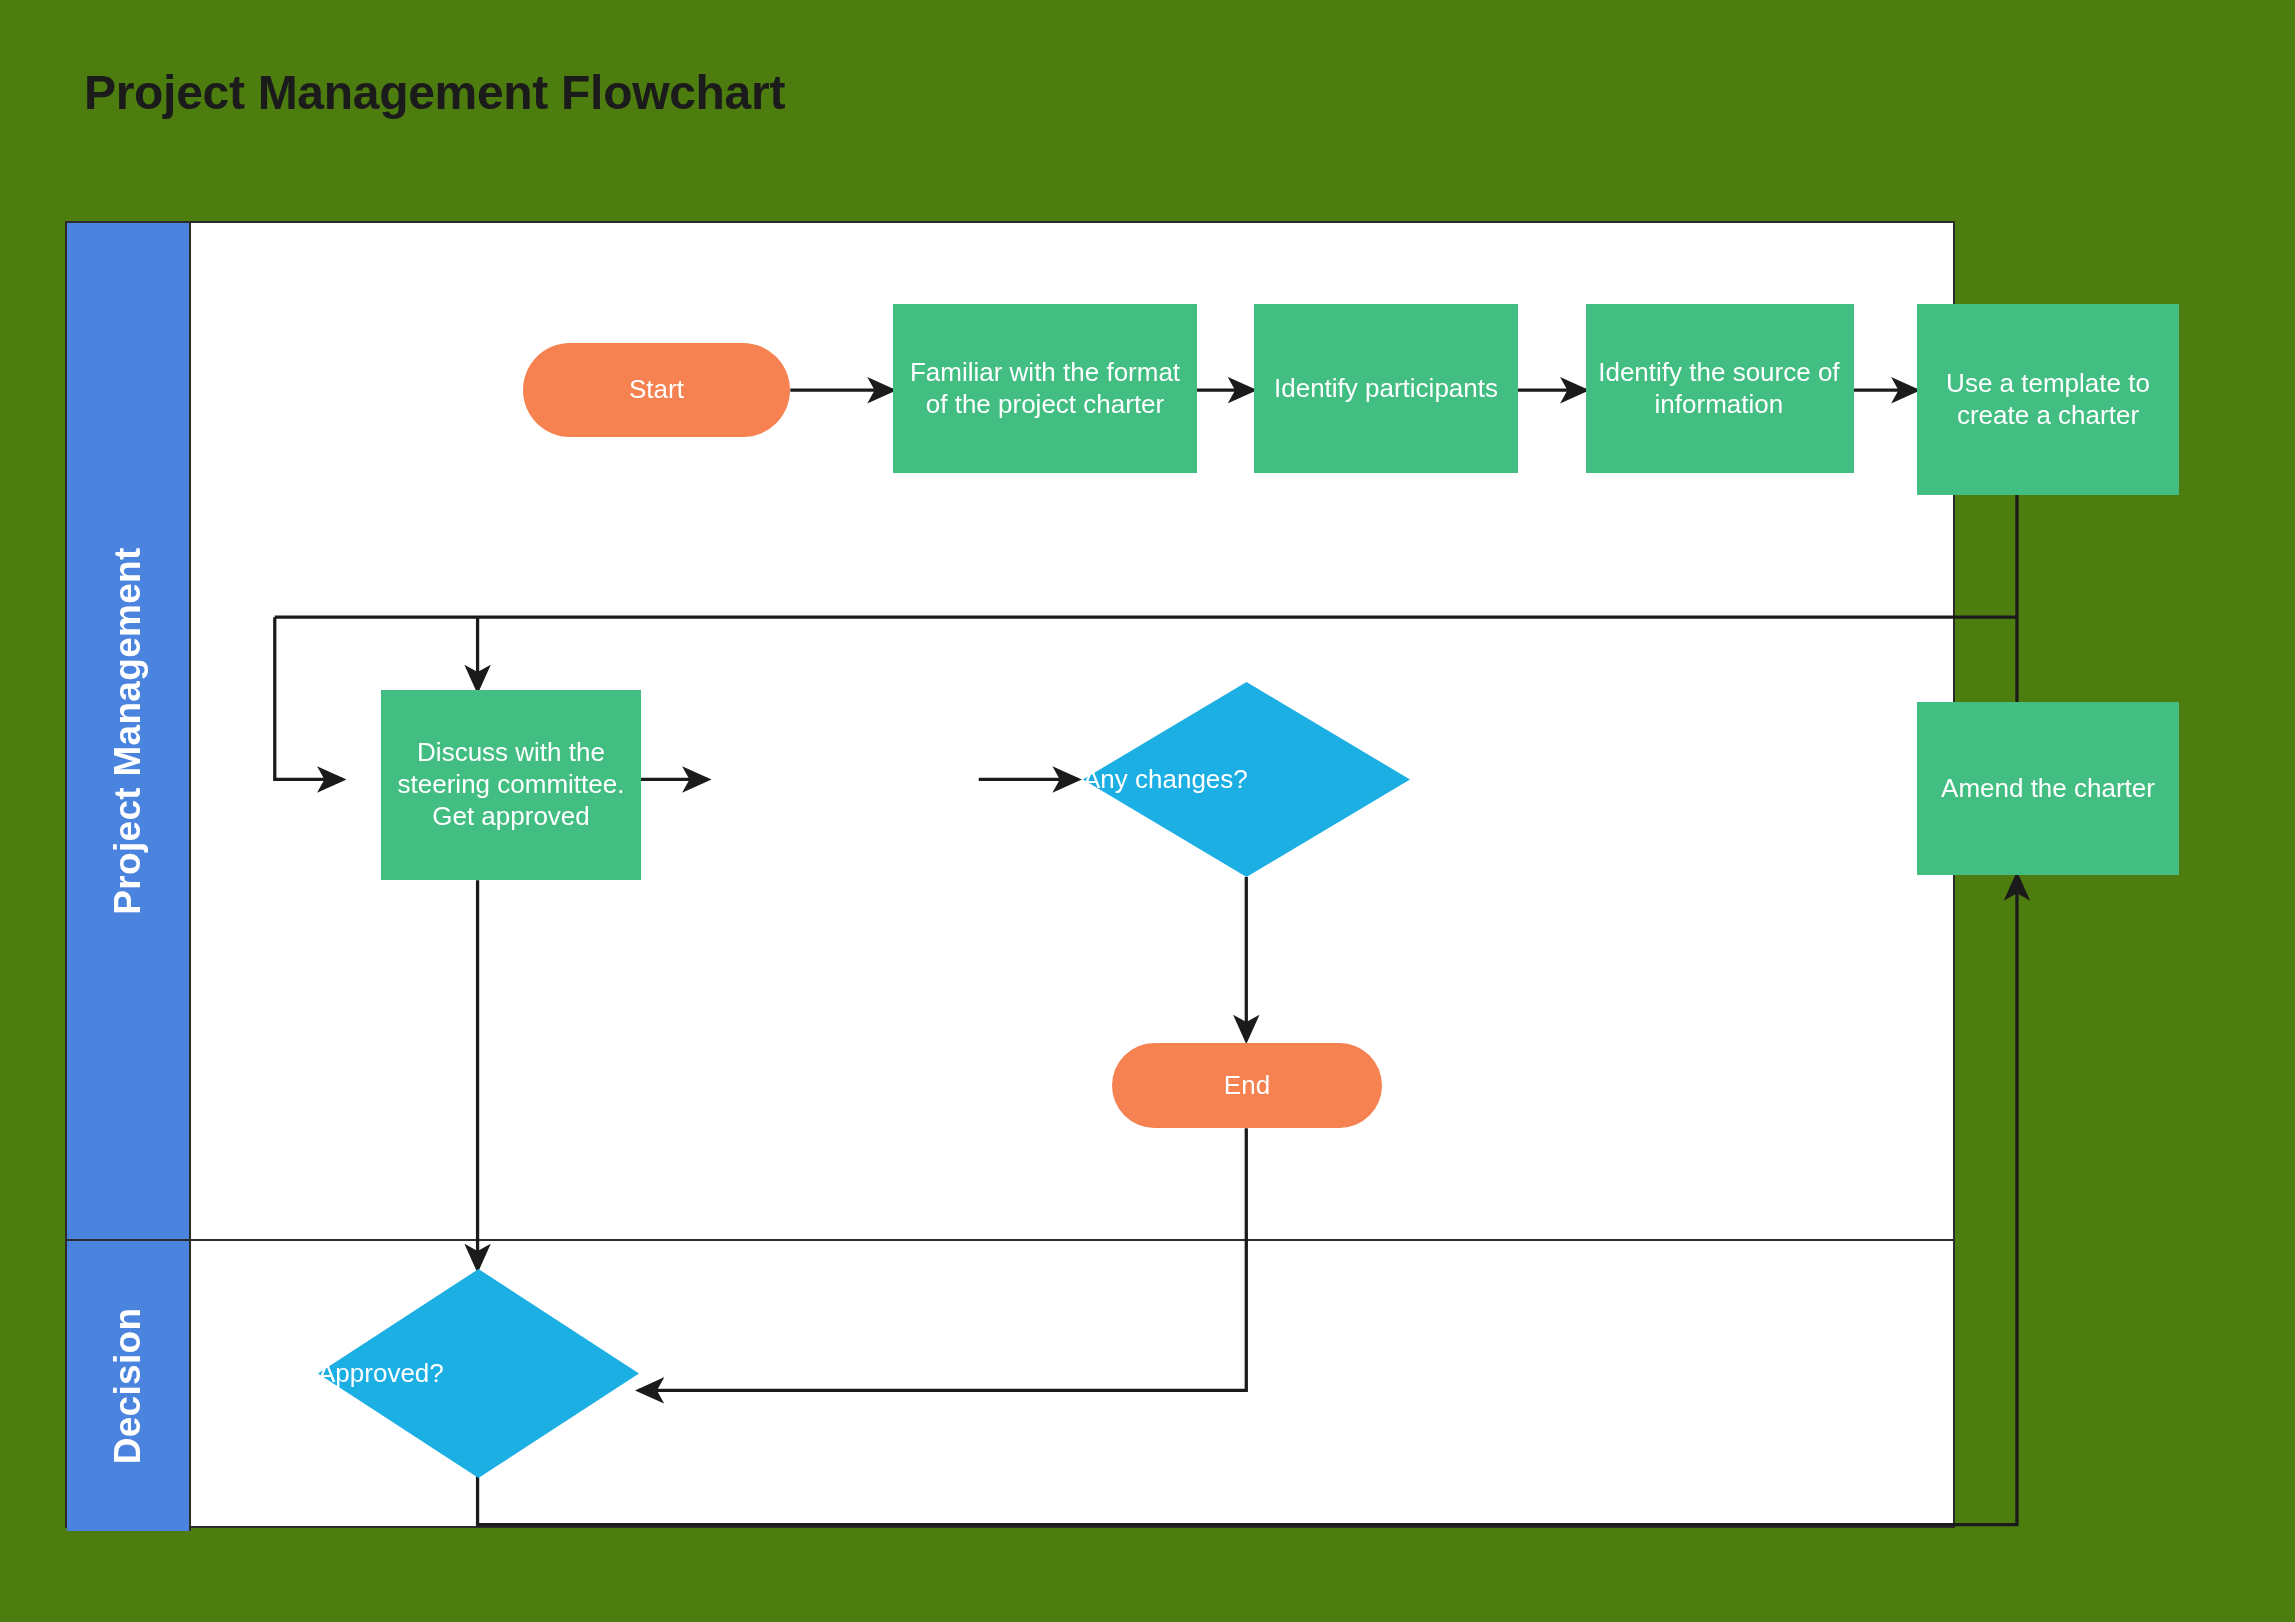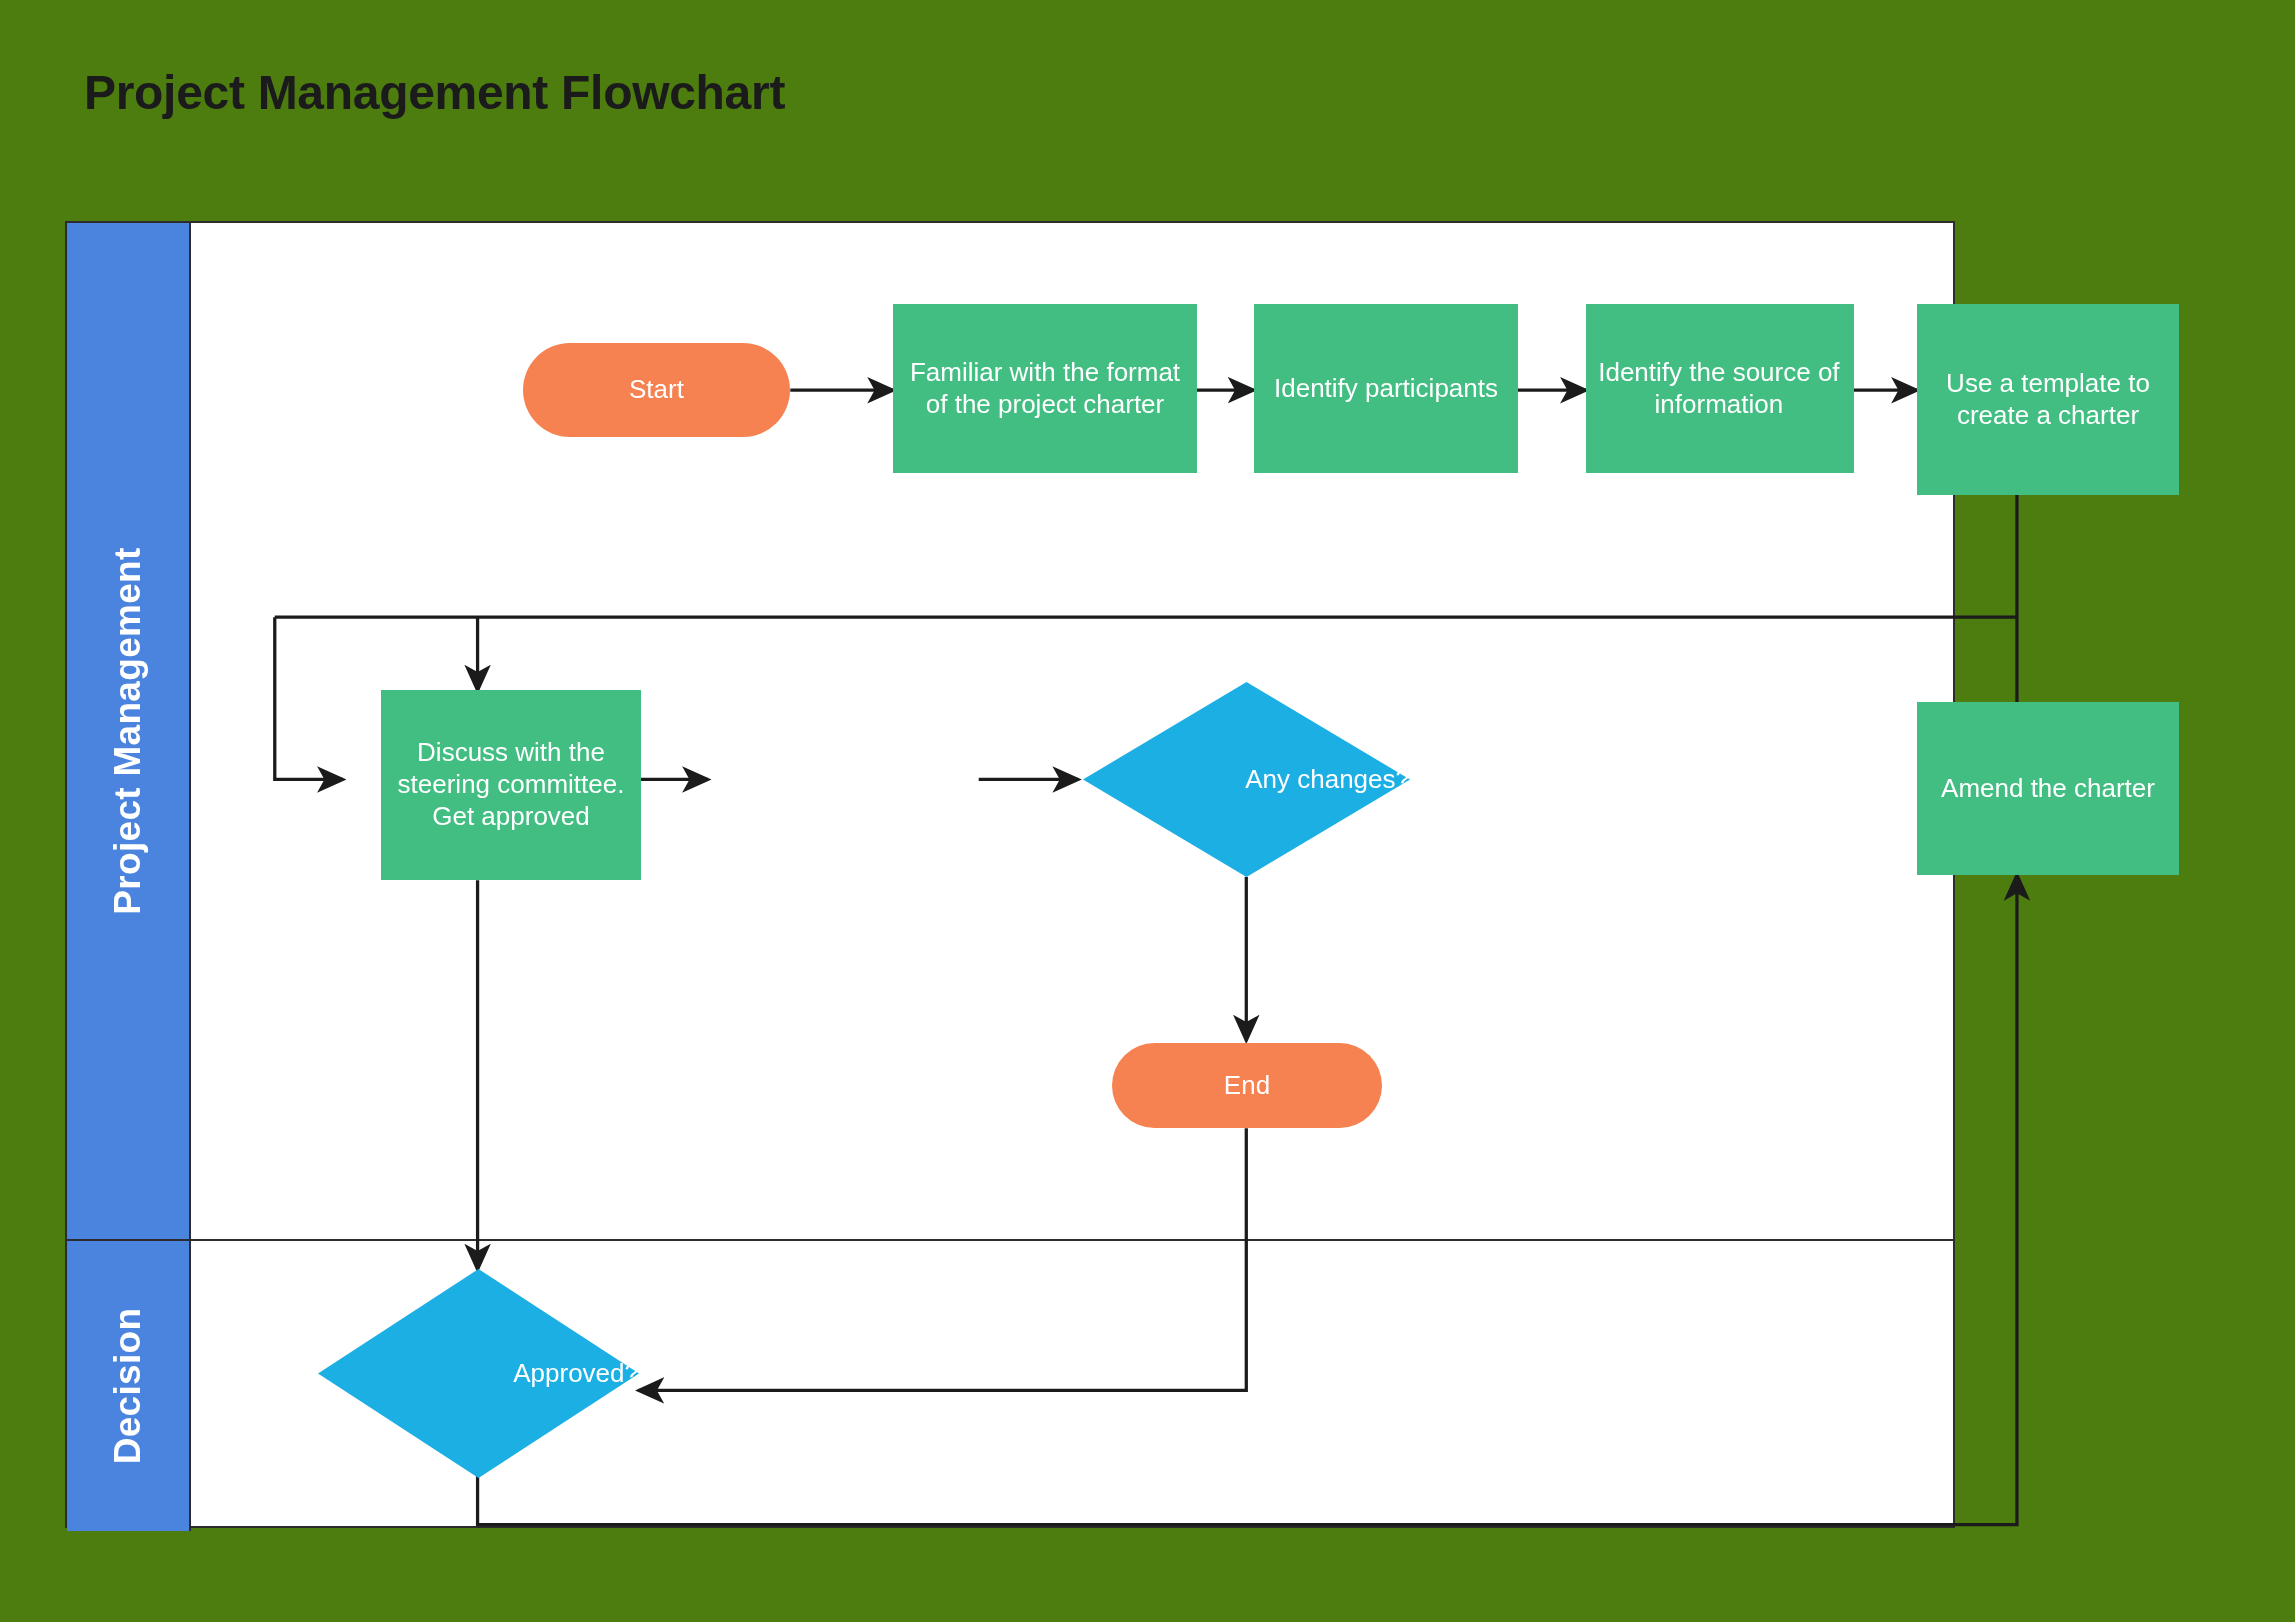--- a/index.html
+++ b/index.html
@@ -40,21 +40,21 @@
   .node{
     position:absolute; box-sizing:border-box;
     display:flex; align-items:center; justify-content:center;
     text-align:center; color:#ffffff; line-height:1.22;
     font-size:26px; padding:3.9px 9.2px;
   }
   .proc{background:#42be83;}
   .term{background:#f58250; border-radius:131px;}
   .dec-shape{
     position:absolute;
-    display:flex; align-items:center; justify-content:flex-end;
+    display:flex; align-items:center; justify-content:flex-start;
   }
   .dec-shape .diamond{
     position:absolute; left:0; top:0; width:100%; height:100%;
     background:#1cafe4;
     clip-path:polygon(50% 0%,100% 50%,50% 100%,0% 50%);
   }
   .dec-shape .dlabel{
     position:relative; z-index:2; color:#ffffff; font-size:26px;
     text-align:center; white-space:nowrap;
   }

